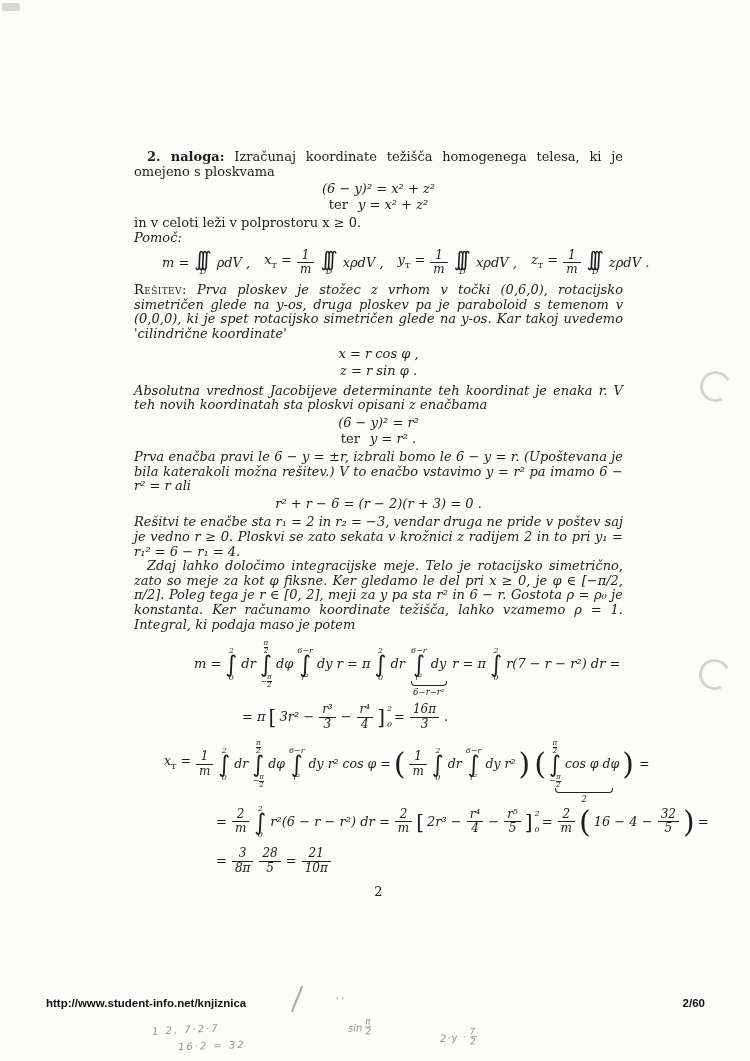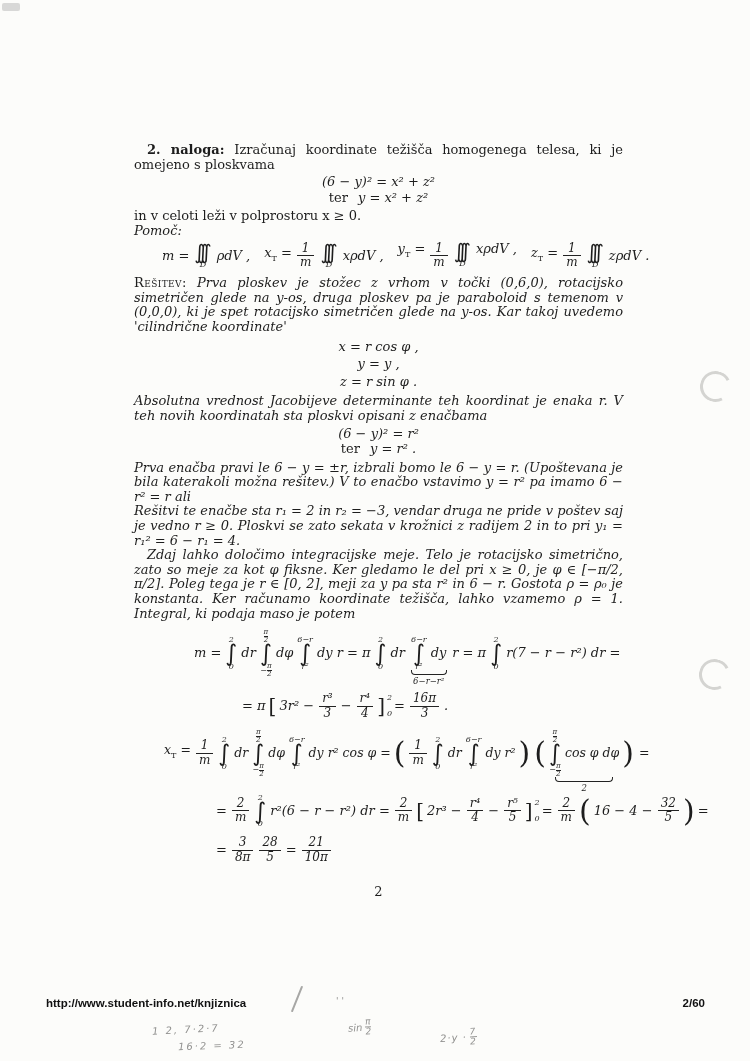--- a/index.html
+++ b/index.html
@@ -13,21 +13,21 @@
 
   
   .smudge{position:absolute;left:2px;top:3px;width:18px;height:8px;background:rgba(150,150,148,.35);border-radius:2px;}
   .hole{position:absolute;width:25px;height:25px;border-radius:50%;
         border:3px solid rgba(120,120,118,.30);border-right-color:transparent;
         transform:rotate(18deg);}
   .hole1{left:700px;top:371px;}
   .hole2{left:699px;top:659px;}
 
   
-  .content{position:absolute;left:134px;top:143px;width:489px;
+  .content{position:absolute;left:134px;top:150px;width:489px;
            font-size:13px;line-height:14.6px;text-align:justify;}
   .para{margin:0;}
   .indent{text-indent:13px;}
   .it{font-style:italic;}
   .up{font-style:normal;}
   .bold{font-weight:bold;}
   .sc{font-variant:small-caps;font-style:normal;letter-spacing:.4px;}
   sub.vsub{font-size:8px;font-style:normal;}
 
   
@@ -135,21 +135,21 @@
           <span class="frac">
             <span class="fn">1</span>
             <span class="fd">m</span>
           </span>
           <span class="tintw">
             <span class="tint">∫∫∫</span>
             <span class="tintD">D</span>
           </span>
           <span class="tok">xρdV ,</span>
       </span>
-      <span class="gap14" style="display:inline-flex;align-items:flex-start;margin-left:10px;">
+      <span class="gap14" style="display:inline-flex;align-items:center;margin-left:10px;">
         <span class="tok"><span>y</span><sub class="vsub">T</sub> <span>=</span></span>
           <span class="frac">
             <span class="fn">1</span>
             <span class="fd">m</span>
           </span>
           <span class="tintw">
             <span class="tint">∫∫∫</span>
             <span class="tintD">D</span>
           </span>
           <span class="tok">xρdV ,</span>
@@ -165,40 +165,40 @@
             <span class="tintD">D</span>
           </span>
           <span class="tok">zρdV .</span>
       </span>
     </div>
 
     <p class="para it"><span class="sc">Rešitev:</span> <span>Prva ploskev je stožec z vrhom v točki (0,6,0), rotacijsko simetričen glede na y-os, druga ploskev pa je paraboloid s temenom v (0,0,0), ki je spet rotacijsko simetričen glede na y-os. Kar takoj uvedemo 'cilindrične koordinate'</span></p>
 
     <div class="dm" style="margin-top:5px;">
         <span class="tok">x = r cos φ ,</span>
-      </div>
-    <div class="dm" style="margin-top:3px;">
-        <span class="tok">y = y ,</span>
       </div>
     <div class="dm" style="margin-top:3px;margin-bottom:5px;justify-content:center;">
         <span class="tok">z = r sin φ .</span>
       </div>
 
     <p class="para it">Absolutna vrednost Jacobijeve determinante teh koordinat je enaka r. V teh novih koordinatah sta ploskvi opisani z enačbama</p>
 
     <div class="dm m2">
         <span class="tok">(6 − y)² = r²</span>
       </div>
     <div class="dm" style="margin-bottom:4px;">
         <span class="tok up">ter</span>
         <span class="tok" style="margin-left:8px;">y = r² .</span>
       </div>
 
     <p class="para it">Prva enačba pravi le 6 − y = ±r, izbrali bomo le 6 − y = r. (Upoštevana je bila katerakoli možna rešitev.) V to enačbo vstavimo y = r² pa imamo 6 − r² = r ali</p>
 
+    <div class="dm" style="margin:3px 0 4px 0;">
+        <span class="tok">r² + r − 6 = (r − 2)(r + 3) = 0 .</span>
+      </div>
 
     <p class="para it">Rešitvi te enačbe sta r₁ = 2 in r₂ = −3, vendar druga ne pride v poštev saj je vedno r ≥ 0. Ploskvi se zato sekata v krožnici z radijem 2 in to pri y₁ = r₁² = 6 − r₁ = 4.</p>
     <p class="para it indent">Zdaj lahko določimo integracijske meje. Telo je rotacijsko simetrično, zato so meje za kot φ fiksne. Ker gledamo le del pri x ≥ 0, je φ ∈ [−π/2, π/2]. Poleg tega je r ∈ [0, 2], meji za y pa sta r² in 6 − r. Gostota ρ = ρ₀ je konstanta. Ker računamo koordinate težišča, lahko vzamemo ρ = 1. Integral, ki podaja maso je potem</p>
 
     <div class="dm cont" style="padding-left:58px;margin-top:8px;margin-bottom:14px;">
       <span class="tok">m =</span>
       <span class="intw">
           <span class="ib">2</span>
           <span class="is">∫</span>
           <span class="ib">0</span>

